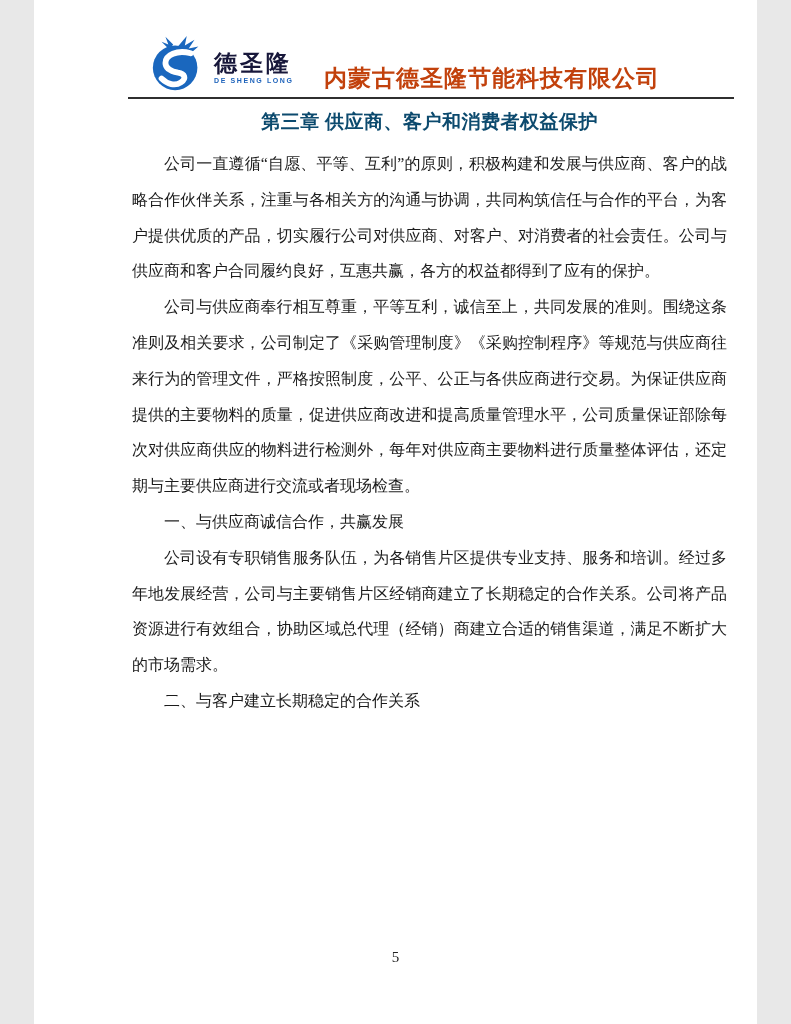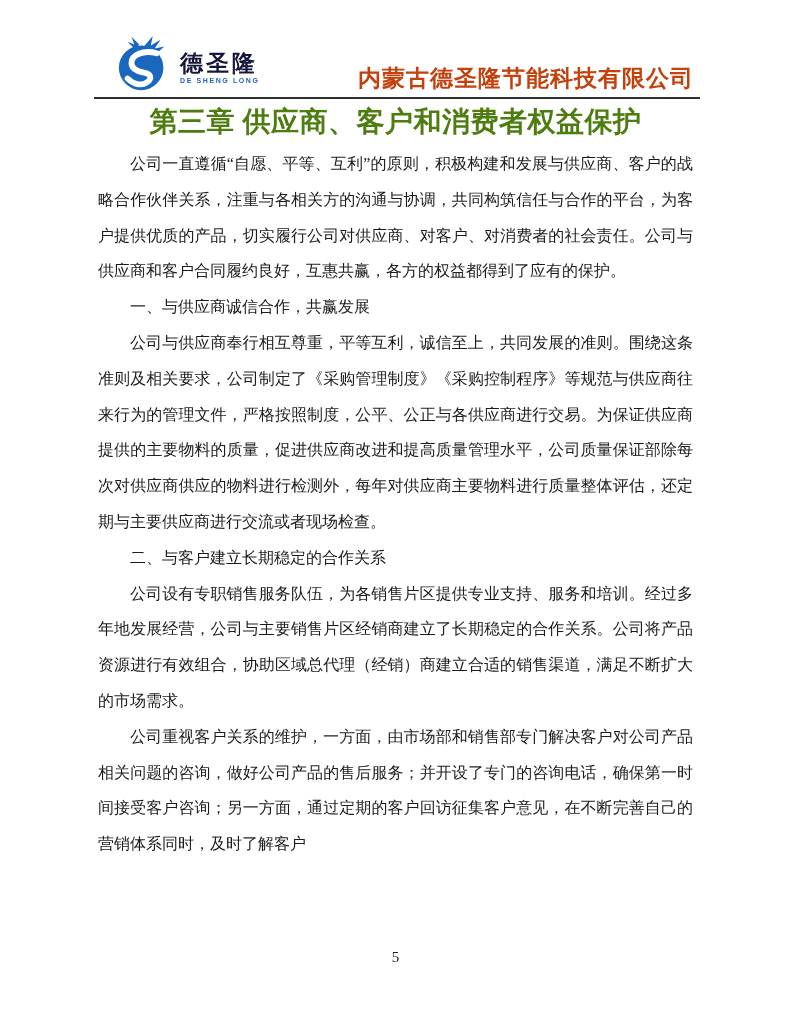--- a/index.html
+++ b/index.html
@@ -1,18 +1,18 @@
 <!DOCTYPE html>
 <html><head>
 <meta charset="utf-8">
 <style>
   html, body { margin: 0; padding: 0; background: #e8e8e8; }
   .page {
     position: relative;
-    width: 791px;
+    width: 723px;
     height: 1024px;
     margin: 0 auto;
     background: #ffffff;
     overflow: hidden;
     font-family: "Liberation Serif", "DejaVu Serif", serif;
     color: #1c1c1c;
   }
 
   
   .header { position: absolute; top: 0; left: 0; right: 0; height: 98px; }
@@ -36,22 +36,22 @@
   }
   .header-rule {
     position: absolute; top: 97px; left: 94px; width: 606px;
     border-top: 2px solid #2f2f2f; height: 0;
   }
 
   
   .content { position: absolute; top: 104px; left: 98px; width: 595px; }
   .doc-title {
     margin: 0 0 6px 0;
-    font-size: 28px; font-weight: bold; text-align: center;
-    line-height: 36px; color: #4d7c0f; letter-spacing: 0.5px;
+    font-size: 19px; font-weight: bold; text-align: center;
+    line-height: 36px; color: #0c4a6e; letter-spacing: 0.5px;
     white-space: nowrap;
   }
   .para {
     margin: 0;
     font-size: 16px;
     line-height: 35.8px;
     text-align: justify;
     text-indent: 2em;
     color: #1c1c1c;
     letter-spacing: 0px;
@@ -88,23 +88,22 @@
     </div>
     <div class="company-name">内蒙古德圣隆节能科技有限公司</div>
   </div>
 
   <div class="header-rule"></div>
 
   <div class="content">
     <h1 class="doc-title">第三章 供应商、客户和消费者权益保护</h1>
     <div id="paragraphs">
         <p class="para">公司一直遵循“自愿、平等、互利”的原则，积极构建和发展与供应商、客户的战略合作伙伴关系，注重与各相关方的沟通与协调，共同构筑信任与合作的平台，为客户提供优质的产品，切实履行公司对供应商、对客户、对消费者的社会责任。公司与供应商和客户合同履约良好，互惠共赢，各方的权益都得到了应有的保护。</p>
+        <p class="para">公司与供应商奉行相互尊重，平等互利，诚信至上，共同发展的准则。围绕这条准则及相关要求，公司制定了《采购管理制度》《采购控制程序》等规范与供应商往来行为的管理文件，严格按照制度，公平、公正与各供应商进行交易。为保证供应商提供的主要物料的质量，促进供应商改进和提高质量管理水平，公司质量保证部除每次对供应商供应的物料进行检测外，每年对供应商主要物料进行质量整体评估，还定期与主要供应商进行交流或者现场检查。</p>
         <p class="para">一、与供应商诚信合作，共赢发展</p>
-        <p class="para">公司与供应商奉行相互尊重，平等互利，诚信至上，共同发展的准则。围绕这条准则及相关要求，公司制定了《采购管理制度》《采购控制程序》等规范与供应商往来行为的管理文件，严格按照制度，公平、公正与各供应商进行交易。为保证供应商提供的主要物料的质量，促进供应商改进和提高质量管理水平，公司质量保证部除每次对供应商供应的物料进行检测外，每年对供应商主要物料进行质量整体评估，还定期与主要供应商进行交流或者现场检查。</p>
+        <p class="para">公司设有专职销售服务队伍，为各销售片区提供专业支持、服务和培训。经过多年地发展经营，公司与主要销售片区经销商建立了长期稳定的合作关系。公司将产品资源进行有效组合，协助区域总代理（经销）商建立合适的销售渠道，满足不断扩大的市场需求。</p>
         <p class="para">二、与客户建立长期稳定的合作关系</p>
-        <p class="para">公司设有专职销售服务队伍，为各销售片区提供专业支持、服务和培训。经过多年地发展经营，公司与主要销售片区经销商建立了长期稳定的合作关系。公司将产品资源进行有效组合，协助区域总代理（经销）商建立合适的销售渠道，满足不断扩大的市场需求。</p>
-        <p class="para">公司重视客户关系的维护，一方面，由市场部和销售部专门解决客户对公司产品相关问题的咨询，做好公司产品的售后服务；并开设了专门的咨询电话，确保第一时间接受客户咨询；另一方面，通过定期的客户回访征集客户意见，在不断完善自己的营销体系同时，及时了解客户</p>
       </div>
   </div>
 
   <div class="page-number">5</div>
 
 </div>
 
 </body></html>

